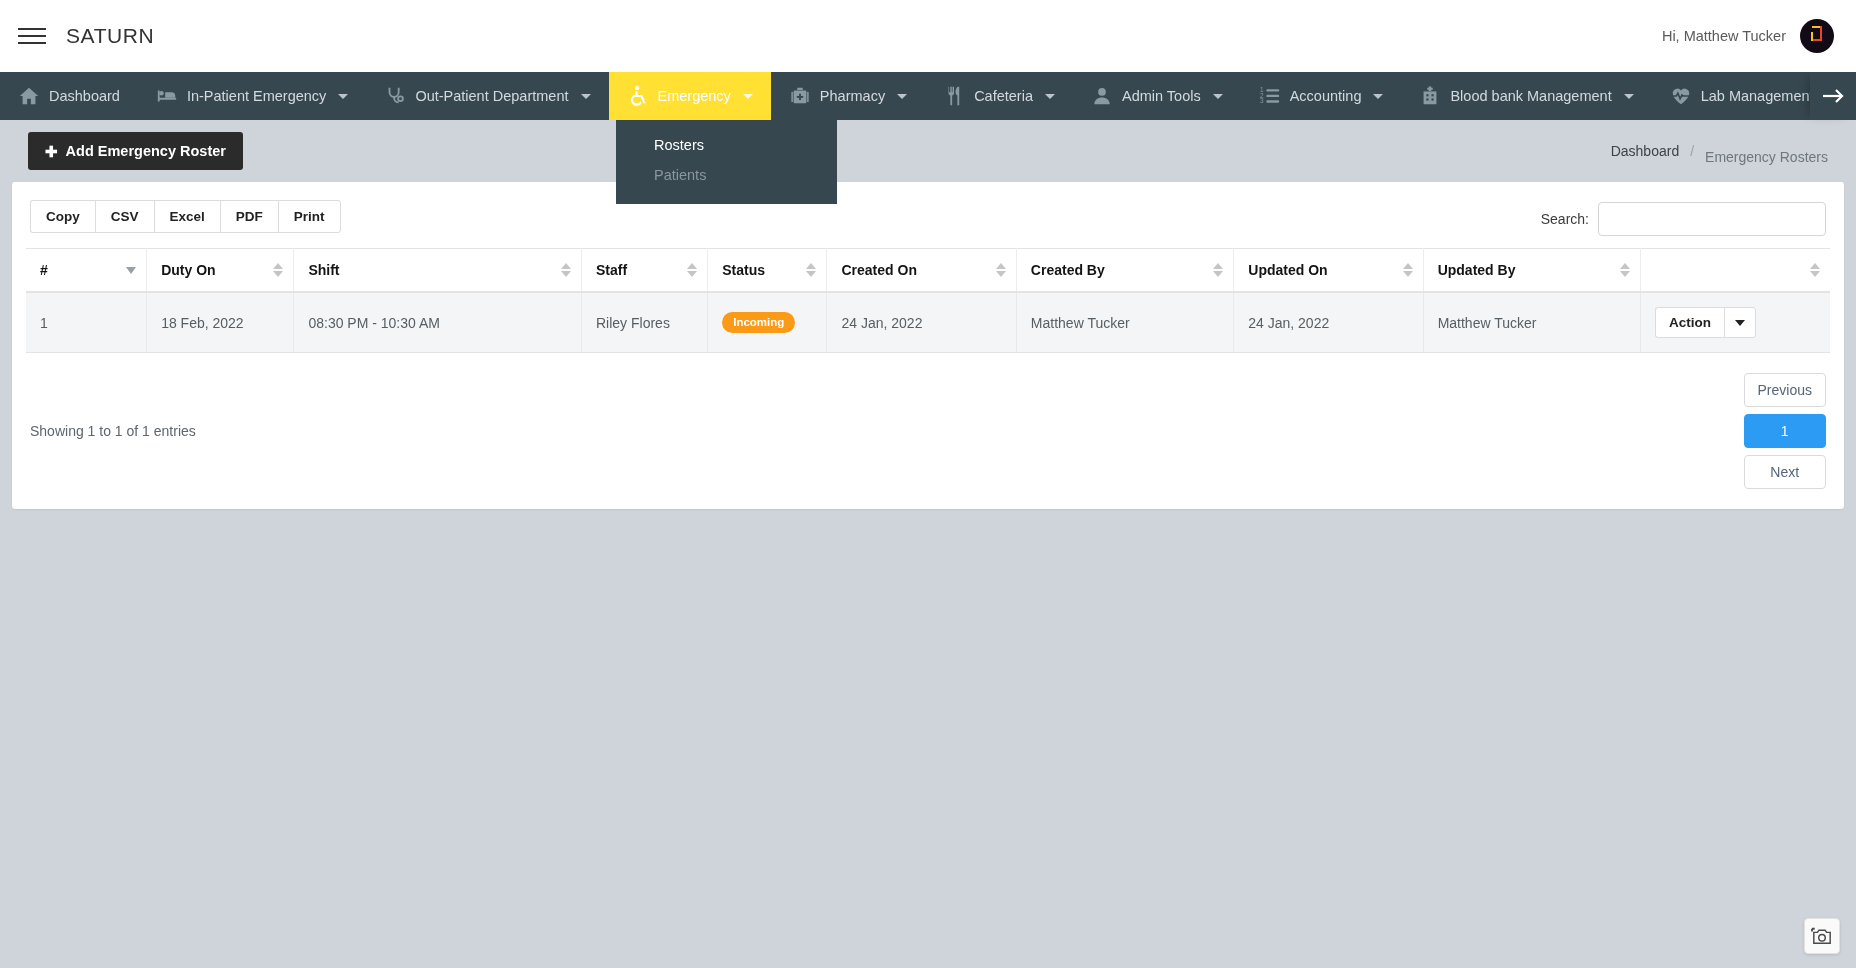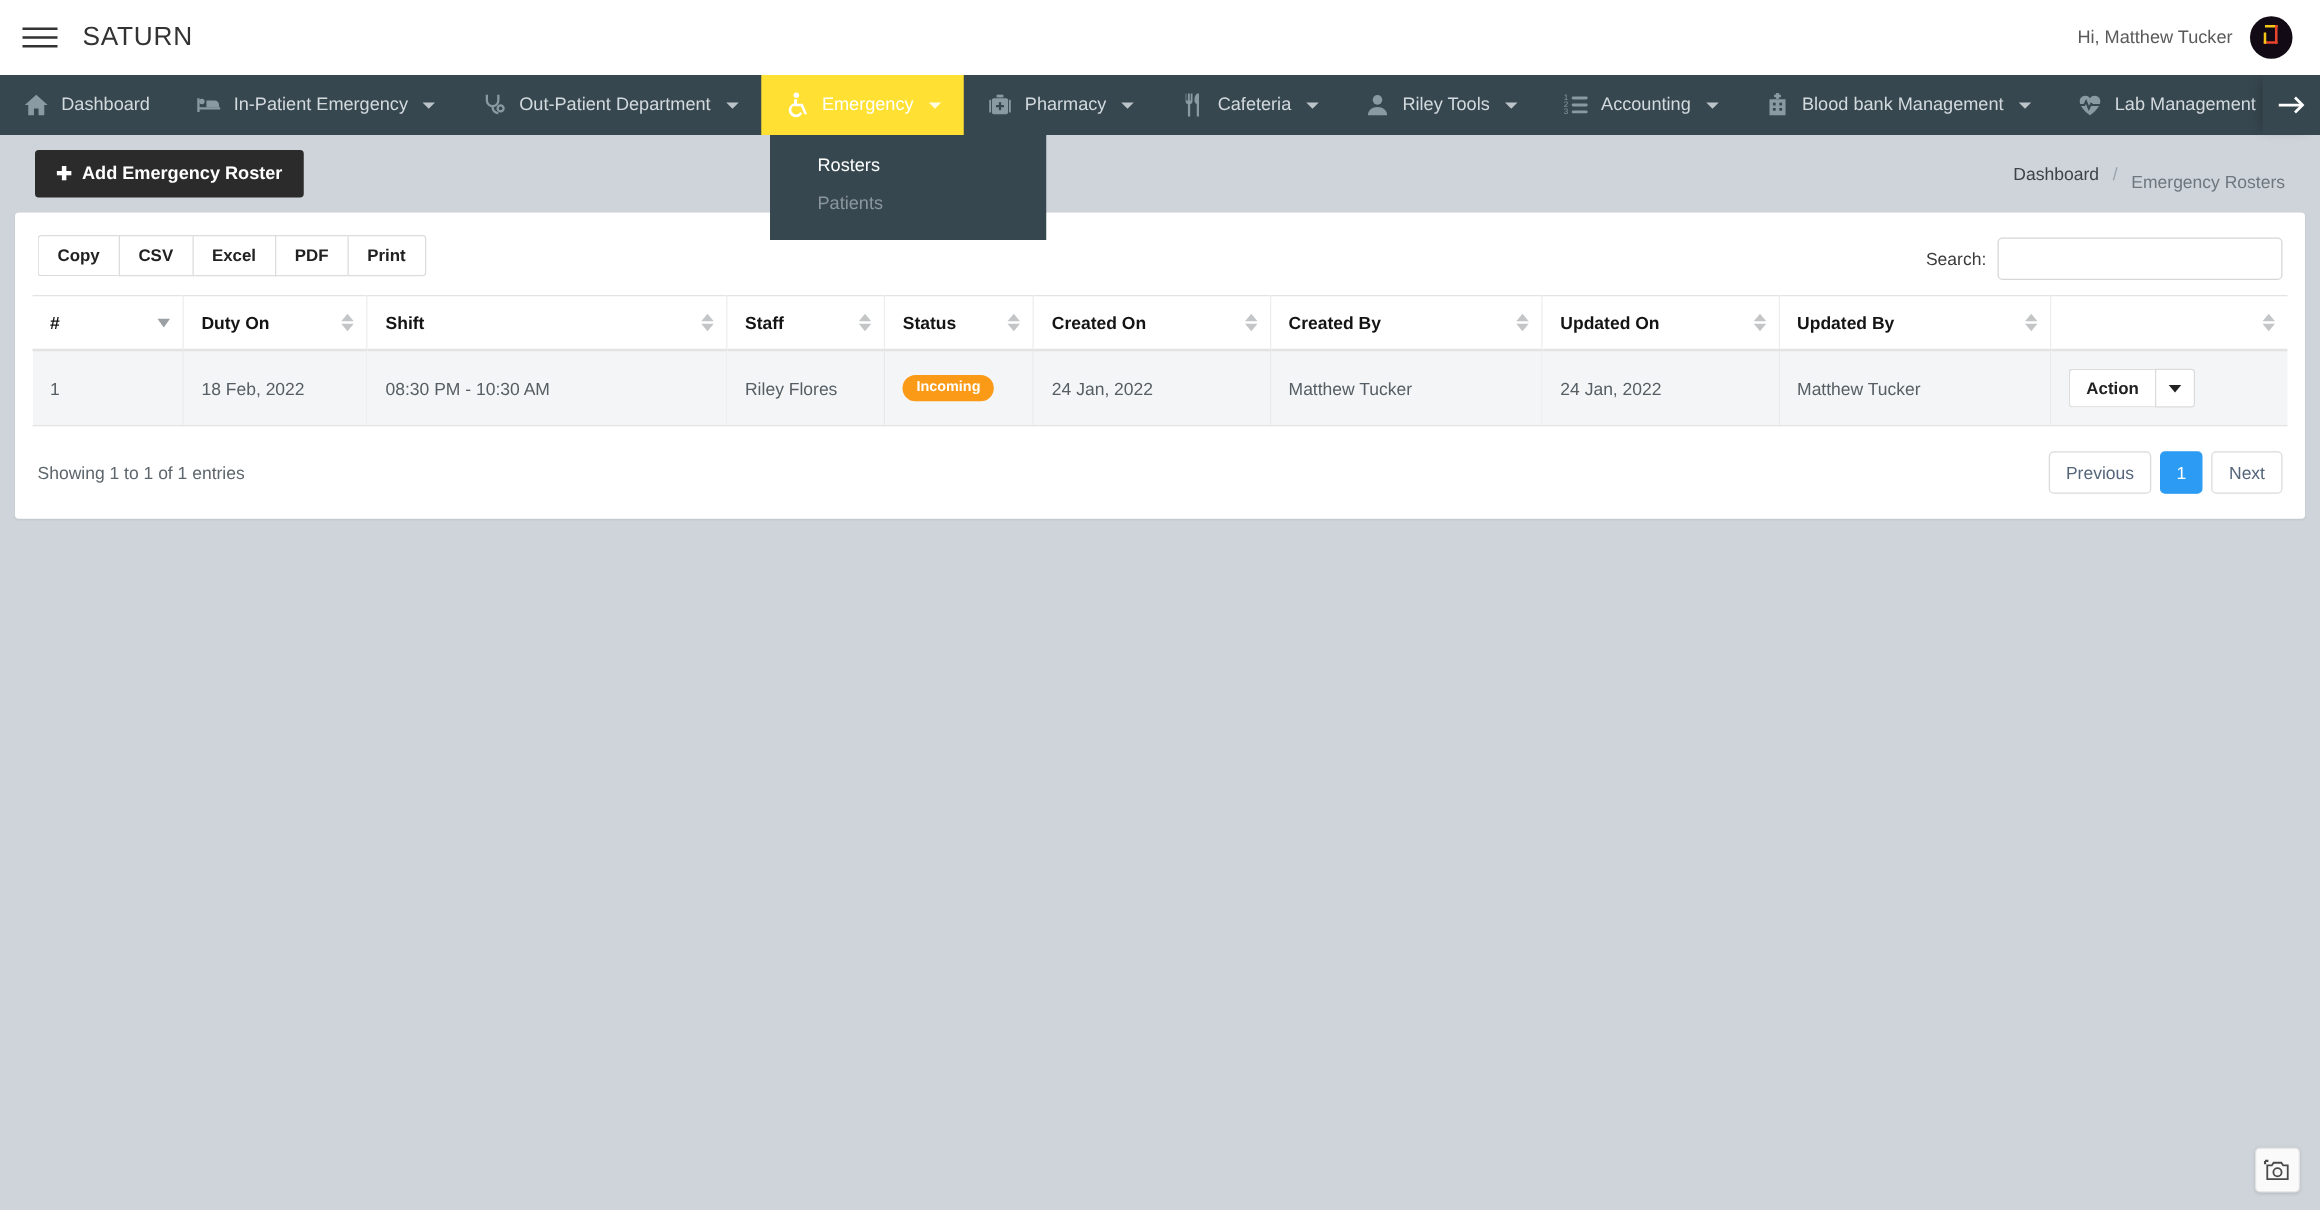--- a/index.html
+++ b/index.html
@@ -6,21 +6,21 @@
   html, body {
     margin: 0; padding: 0;
     width: 1856px; height: 968px;
     background: #ced4da;
     font-family: "Liberation Sans", sans-serif;
     overflow: hidden;
   }
 
   
   .topbar {
-    height: 60px;
+    height: 72px;
     background: #ffffff;
     display: flex;
     align-items: center;
     padding: 0 22px 0 18px;
     position: relative;
     z-index: 40;
   }
   .hamburger {
     width: 30px; height: 30px;
     display: flex; flex-direction: column; justify-content: center;
@@ -280,21 +280,21 @@
     border-right: 5px solid transparent;
     border-top: 6px solid #222;
   }
 
   
   .card-foot {
     display: flex; align-items: center;
     padding: 20px 4px 6px 4px;
   }
   .entries-info { font-size: 14px; color: #5d666c; }
-  .pager { margin-left: auto; display: flex; gap: 7px; }
+  .pager { margin-left: auto; display: flex; gap: 7px; flex-direction: column; }
   .pg {
     min-width: 44px; height: 34px;
     border: 1px solid #dadada;
     border-radius: 4px;
     background: #fff;
     color: #54657a;
     font-size: 14px;
     display: flex; align-items: center; justify-content: center;
     padding: 0 13px;
     cursor: pointer;
@@ -416,21 +416,21 @@
       <span class="caret"></span>
     </div>
 
     <div class="navitem">
       <span class="ico">
           <svg viewBox="0 0 24 24" fill="#8a9aa3">
             <circle cx="12" cy="7.5" r="4.2"></circle>
             <path d="M3.6 21c0-4.4 3.8-7.3 8.4-7.3s8.4 2.9 8.4 7.3z"></path>
           </svg>
         </span>
-      <span>Riley Tools</span>
+      <span>Admin Tools</span>
       <span class="caret"></span>
     </div>
 
     <div class="navitem">
       <span class="ico">
           <svg viewBox="0 0 24 24" fill="#8a9aa3">
             <rect x="8" y="4.5" width="14" height="2.6" rx="1.3"></rect>
             <rect x="8" y="10.6" width="14" height="2.6" rx="1.3"></rect>
             <rect x="8" y="16.7" width="14" height="2.6" rx="1.3"></rect>
             <text x="1" y="8" font-size="7" fill="#8a9aa3" font-family="sans-serif">1</text>

